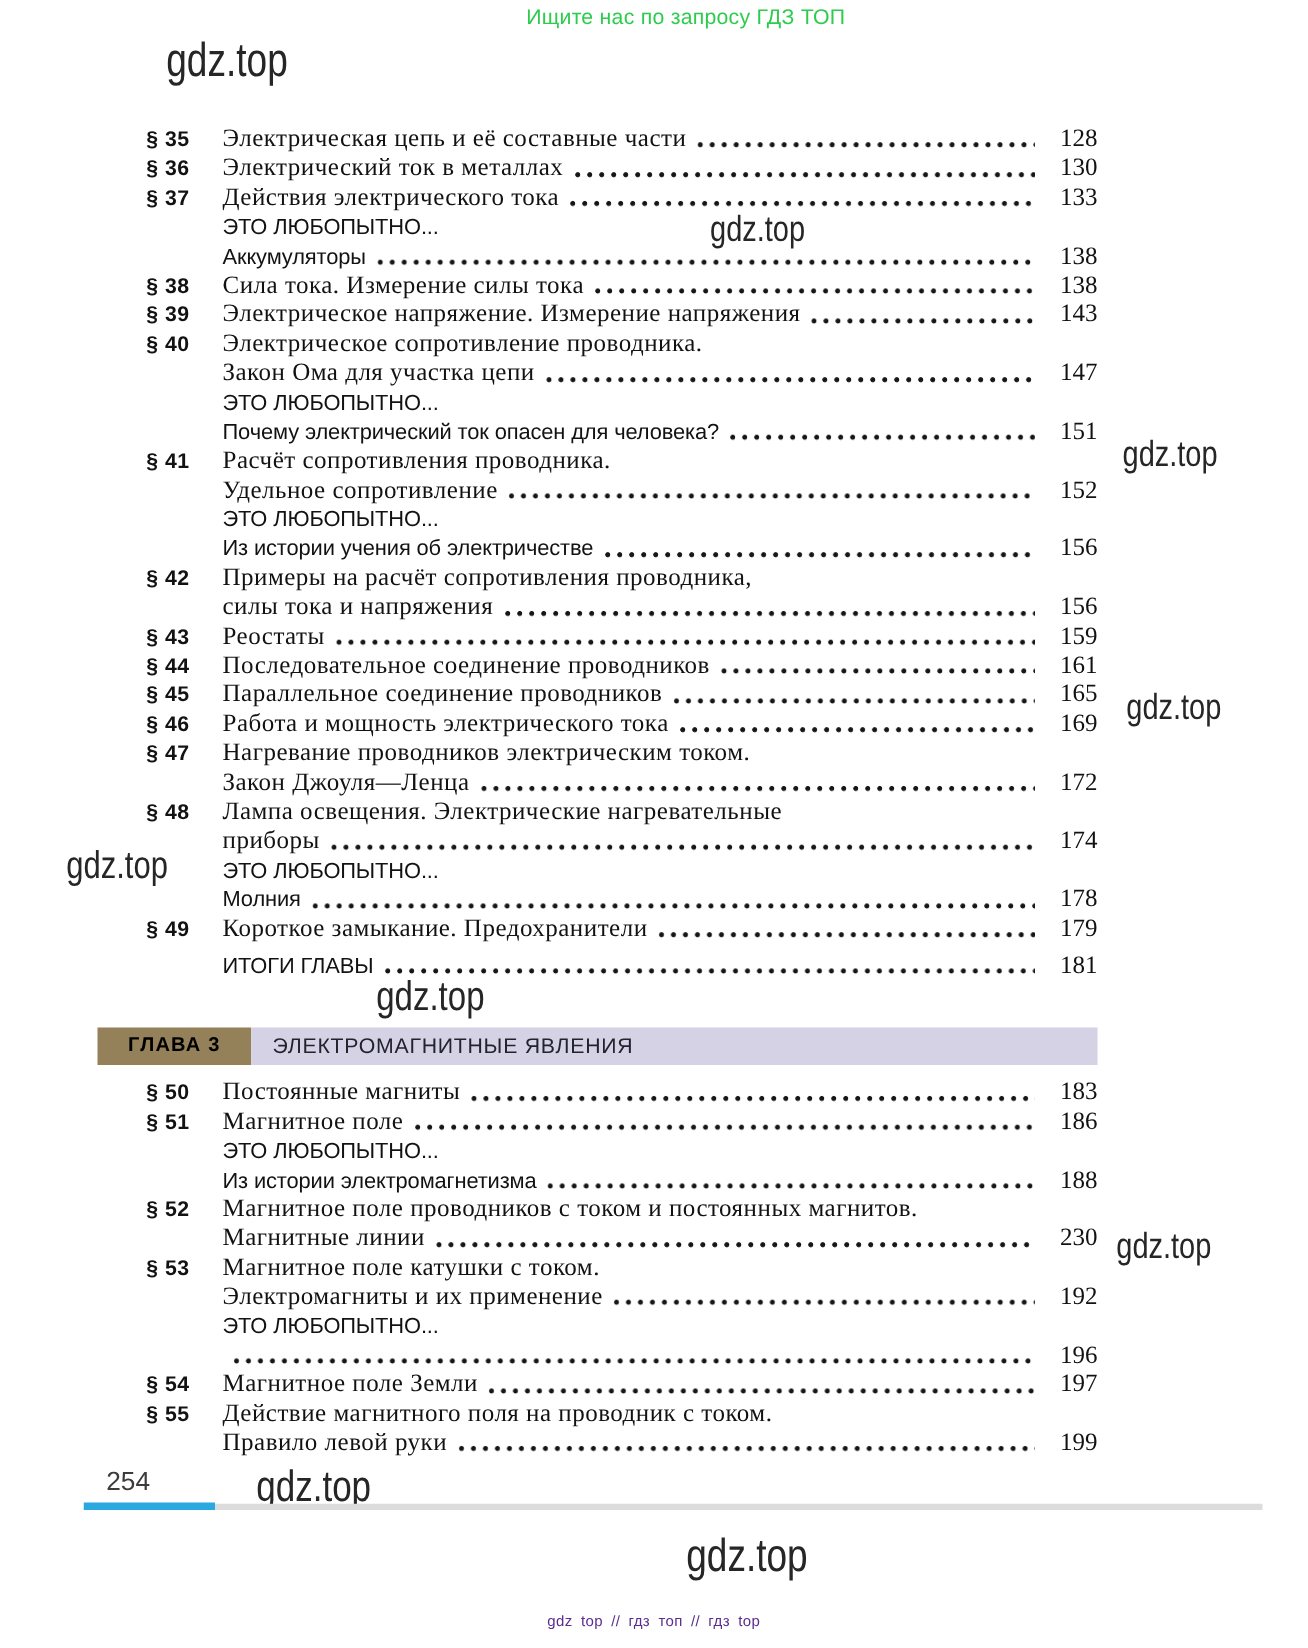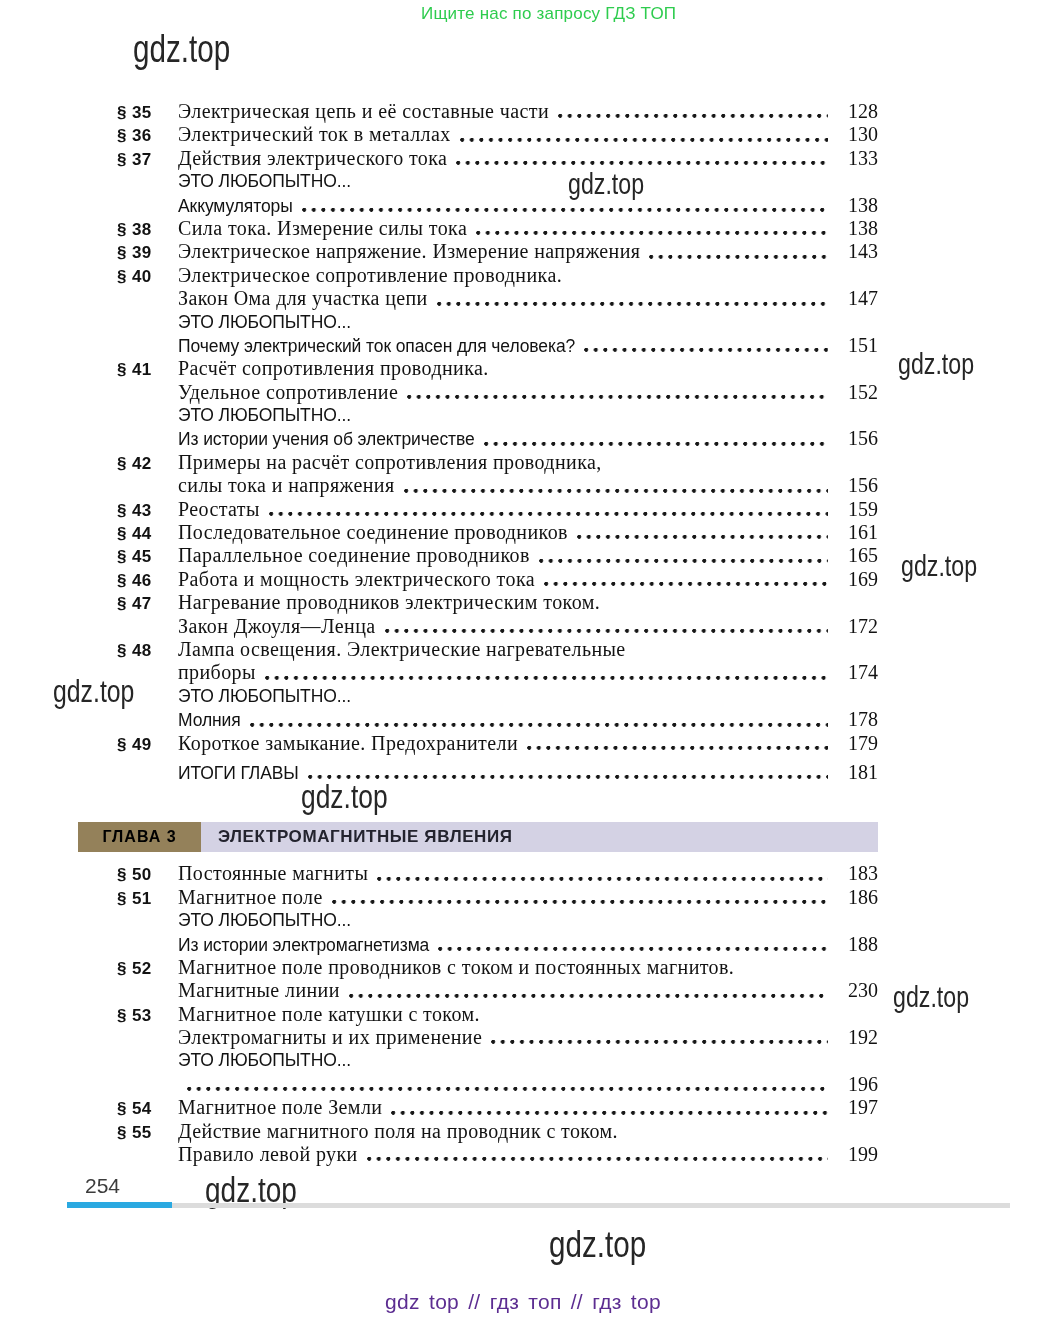--- a/index.html
+++ b/index.html
@@ -37,32 +37,32 @@
   }
   .page { flex:0 0 46px; text-align:right; font-family:"Liberation Serif", serif; font-size:20px; }
   .chapter-band { display:flex; margin:38px 0 10px -2px; width:800px; height:30px; }
   .chapter-label {
     flex:0 0 123px; background:#94815a; color:#000000;
     font-family:"Liberation Sans", sans-serif; font-weight:bold; font-size:16px;
     letter-spacing:1px; display:flex; align-items:center; justify-content:center;
   }
   .chapter-title {
     flex:1; background:#d4d2e4; color:#23232e;
-    font-family:"Liberation Sans", sans-serif; font-weight:bold; font-size:17px;
+    font-family:"Liberation Sans", sans-serif; font-weight:normal; font-size:17px;
     letter-spacing:.6px; display:flex; align-items:center; padding-left:17px;
   }
   .folio-num {
     position:absolute; left:85px; top:1174px;
     font-family:"Liberation Sans", sans-serif; font-size:21px; color:#3c3c3c;
   }
   .rule-accent { position:absolute; left:67px; top:1202px; width:105px; height:6px; background:#2aa9e1; }
   .rule-gray   { position:absolute; left:172px; top:1203px; width:838px; height:5px; background:#dcdcdc; }
   .site-footer {
     position:absolute; left:0; right:0; top:1290px; text-align:center;
-    font-family:"Liberation Sans", sans-serif; font-size:21px; color:#5c2d91;
+    font-family:"Liberation Sans", sans-serif; font-size:12px; color:#5c2d91;
     letter-spacing:.3px; word-spacing:3px;
   }
 </style>
 </head>
 <body>
 
 <div class="promo">Ищите нас по запросу ГДЗ ТОП</div>
 
 <span class="wm" style="left:133px; top:30px; font-size:38px; transform:scaleX(.78);">gdz.top</span>
 <span class="wm" style="left:568px; top:170px; font-size:29px; transform:scaleX(.8);">gdz.top</span>

